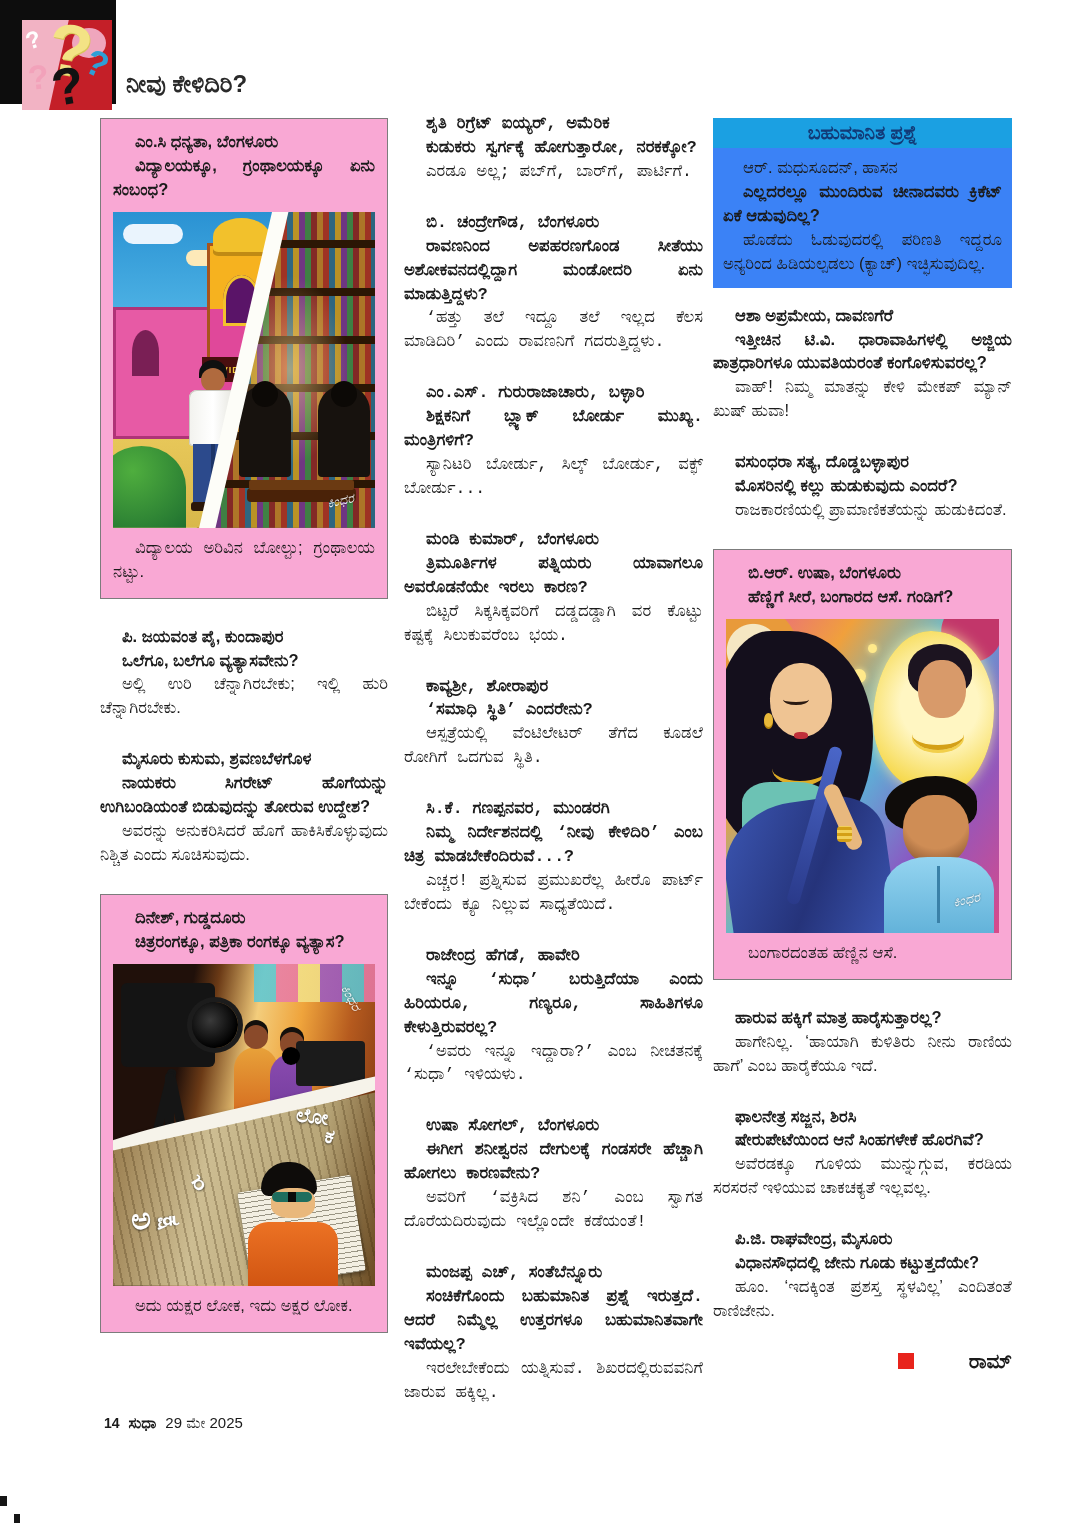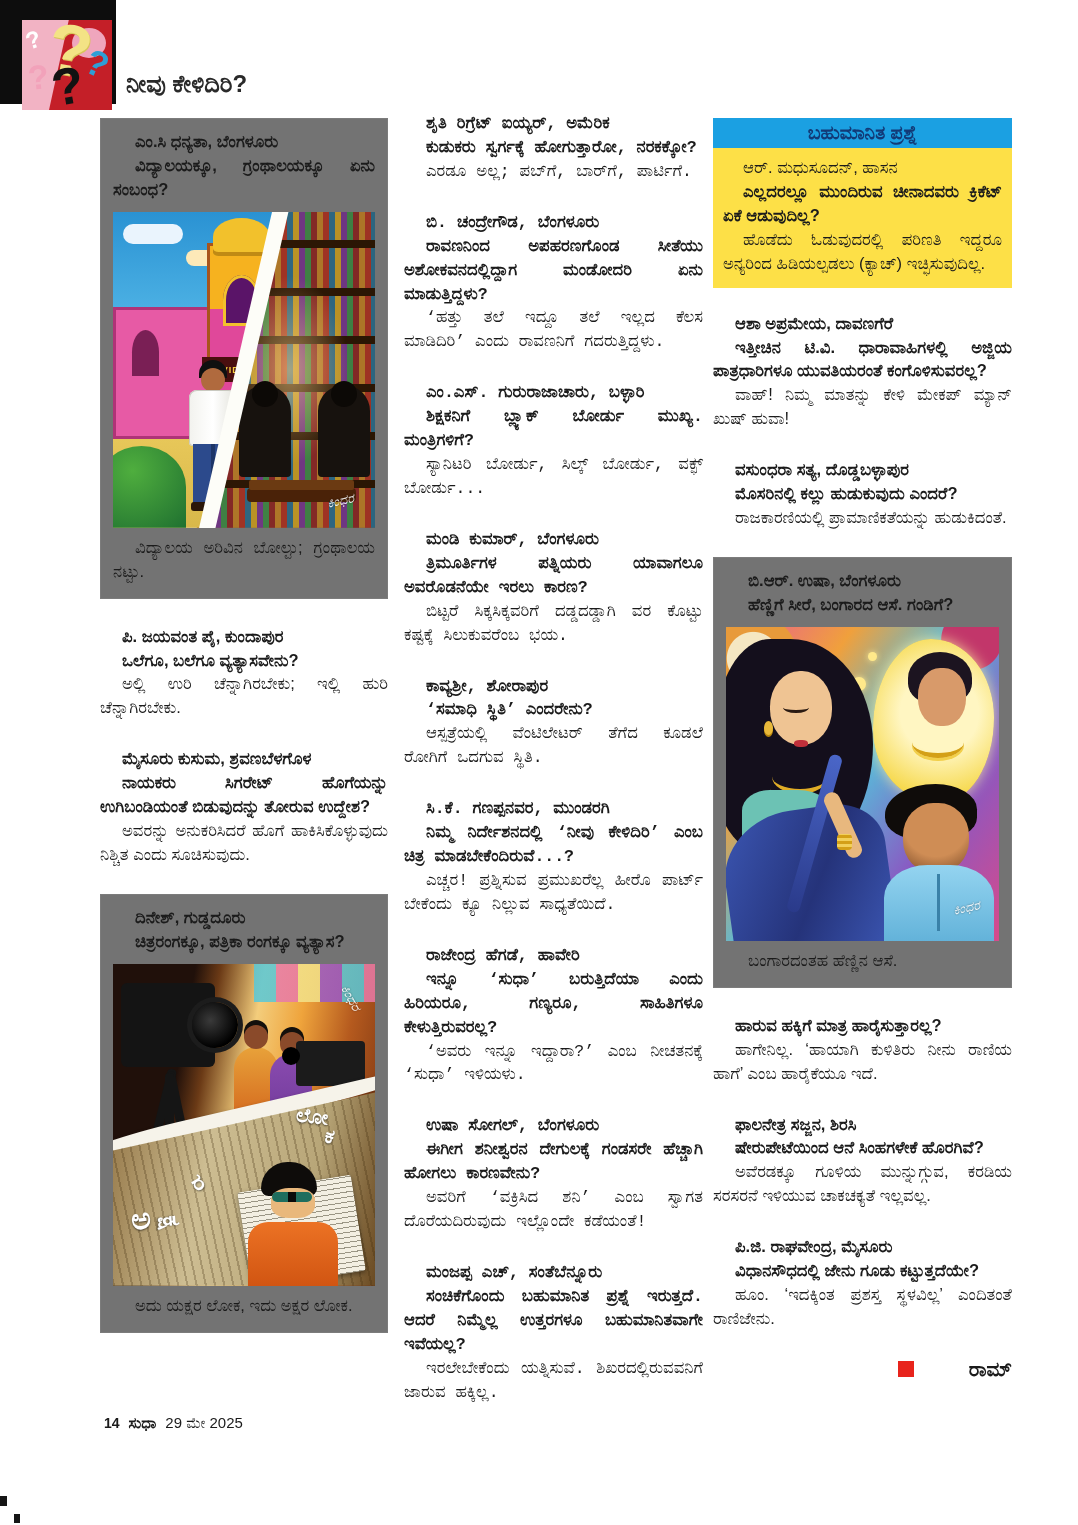--- a/index.html
+++ b/index.html
@@ -24,21 +24,21 @@
   .col{position:absolute;top:118px;}
   .col1{left:100px;width:288px;}
   .col2{left:404px;width:299px;top:112px;font-family:Liberation Mono, monospace;}
   .col3{left:713px;width:299px;}
 
   .qa{margin-bottom:27px;}
   .qa p{margin:0;font-size:16.5px;line-height:1.45;text-align:justify;text-indent:22px;color:#1b1b1b;}
   .qa p.name{font-weight:bold;text-align:left;}
   .qa p.q{font-weight:bold;}
 
-  .qbox{border:1px solid #7c7c7c;background:#737373;padding:11px 12px 14px;margin-bottom:26px;}
+  .qbox{border:1px solid #7c7c7c;background:#f9a8d4;padding:11px 12px 14px;margin-bottom:26px;}
   .qbox .qa{margin-bottom:0;}
 
   .illust{position:relative;width:100%;overflow:hidden;margin:10px 0 8px;background:#ddd;}
   .watermark{position:absolute;font-size:13px;color:#ffffff;opacity:.85;font-style:italic;
              text-shadow:0 0 2px rgba(0,0,0,.6);transform:rotate(-12deg);}
 
   
   .il1{height:316px;}
   .il1-right{position:absolute;inset:0;background:linear-gradient(90deg,#2e1a08,#59330f 60%,#3a2008);
              clip-path:polygon(60% 0,100% 0,100% 100%,32% 100%);}
@@ -166,21 +166,21 @@
      background:repeating-linear-gradient(0deg,#d4a017 0 3px,#f2d05a 3px 6px);border-radius:4px;}
   .gd-man-hair{position:absolute;right:8%;top:50%;width:92px;height:56px;border-radius:55% 45% 40% 40%;background:#0f0c0a;}
   .gd-man-face{position:absolute;right:11%;top:56%;width:66px;height:70px;border-radius:46%;
      background:radial-gradient(circle at 50% 30%,#cf8d55 0 55%,#8a5630 90%);}
   .gd-man-kurta{position:absolute;right:2%;top:76%;width:40%;height:26%;border-radius:40% 40% 0 0;
      background:linear-gradient(180deg,#94d4f0,#5fb0d8);}
   .gd-man-kurta:before{content:"";position:absolute;left:48%;top:10%;width:3px;height:70%;background:#3a81a8;}
   .il3 .watermark{right:7%;bottom:8%;}
 
   
-  .prize{background:#fde047;margin-bottom:24px;}
+  .prize{background:#3b82f6;margin-bottom:16px;}
   .prize-head{background:#1ba0e2;color:#123a77;font-weight:bold;font-size:19px;text-align:center;padding:4px 0;}
   .prize-body{padding:8px 10px 12px;}
   .prize-body p{margin:0;font-size:16.5px;line-height:1.45;text-align:justify;text-indent:20px;}
   .prize-body .name{font-weight:normal;text-align:left;}
   .prize-body .q{font-weight:bold;}
 
   
   .sig{display:flex;justify-content:flex-end;align-items:center;gap:8px;margin-top:6px;}
   .sig-sq{width:16px;height:16px;background:#e8241c;}
   .sig-name{font-size:20px;font-weight:bold;color:#1b1b1b;margin-left:47px;}

